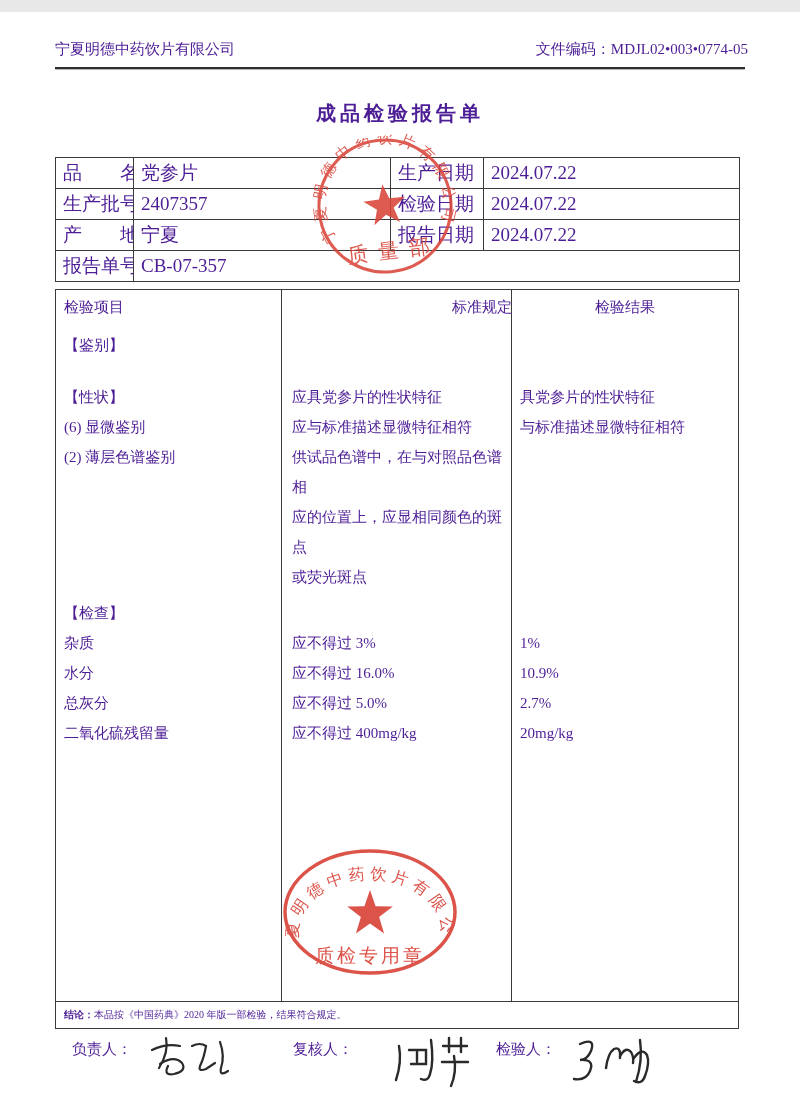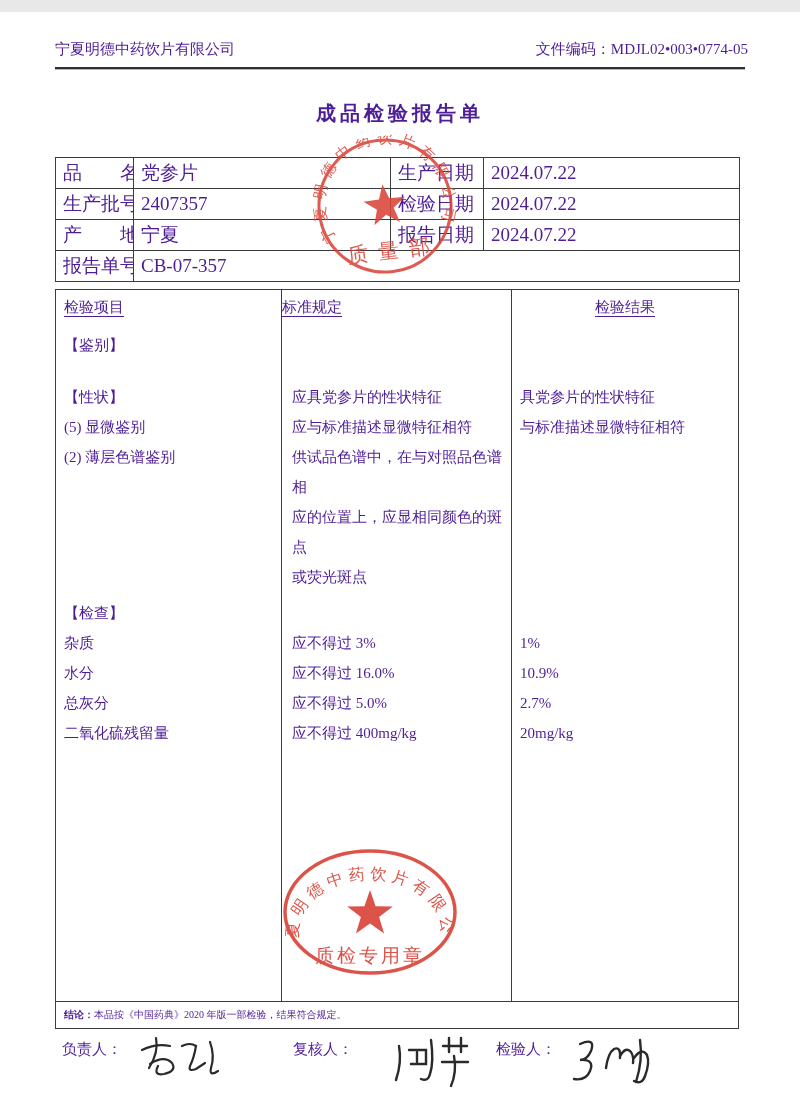--- a/index.html
+++ b/index.html
@@ -24,42 +24,42 @@
   .info-table td { border:1px solid #3b3b3b; height:30px; font-size:19px; padding:0 2px 0 7px; overflow:hidden; white-space:nowrap; }
   
   .main {
     position:absolute; left:55px; top:277px; width:682px; height:738px;
     border:1px solid #3b3b3b; display:flex; flex-direction:column; font-size:15px;
   }
   .vline { position:absolute; top:0; width:1px; height:711px; background:#3b3b3b; }
   .v1 { left:225px; } .v2 { left:455px; }
   .mt-header { height:40px; box-sizing:border-box; padding-top:8px; display:flex; }
   .hc1 { width:226px; padding-left:8px; box-sizing:border-box; }
-  .hc2 { width:230px; text-align:left; }
+  .hc2 { width:230px; text-align:right; }
   .hc3 { flex:1; text-align:center; }
-  .u { text-decoration:underline; text-underline-offset:4px; }
+  .u { text-underline-offset:4px; }
   .mrow { display:flex; line-height:30px; }
   .c1 { width:226px; padding-left:8px;  box-sizing:border-box; }
   .c2 { width:230px; padding-left:10px; box-sizing:border-box; white-space:pre-line; }
   .c3 { flex:1;      padding-left:8px;  box-sizing:border-box; }
   .mt22 { margin-top:22px; } .mt6 { margin-top:6px; } .mt10 { margin-top:10px; }
   .filler { flex:1; }
   .conclusion {
     border-top:1px solid #3b3b3b; height:26px; line-height:26px;
     padding-left:8px; font-size:10px;
   }
   .b { font-weight:bold; }
   
   .stamp-top    { position:absolute; left:312px; top:124px; width:146px; height:140px; transform:rotate(-7deg); opacity:.88; }
   .stamp-bottom { position:absolute; left:281px; top:836px; width:178px; height:132px; opacity:.92; }
   .stamp-top svg, .stamp-bottom svg { display:block; }
   
   .sign-row { position:absolute; left:0; top:1026px; width:100%; height:64px; font-size:15px; }
   .sg { position:absolute; top:0; display:flex; align-items:flex-start; }
-  .sg1 { left:62px; } .sg2 { left:293px;gap:24px; } .sg3 { left:496px; }
+  .sg1 { left:72px; } .sg2 { left:293px;gap:24px; } .sg3 { left:496px; }
   .sg .lbl { line-height:22px; white-space:nowrap; }
   .sig { margin-left:12px; margin-top:-4px; }
 </style>
 </head>
 <body>
 
 <div class="page">
 
   <div class="doc-header">
     <span>宁夏明德中药饮片有限公司</span>
@@ -118,21 +118,21 @@
       <div class="c1">【鉴别】</div>
       <div class="c2"></div>
       <div class="c3"></div>
     </div>
     <div class="mrow mt22">
       <div class="c1">【性状】</div>
       <div class="c2">应具党参片的性状特征</div>
       <div class="c3">具党参片的性状特征</div>
     </div>
     <div class="mrow">
-      <div class="c1">(5) 显微鉴别</div>
+      <div class="c1">(6) 显微鉴别</div>
       <div class="c2">应与标准描述显微特征相符</div>
       <div class="c3">与标准描述显微特征相符</div>
     </div>
     <div class="mrow" style="min-height:90px">
       <div class="c1">(2) 薄层色谱鉴别</div>
       <div class="c2">供试品色谱中，在与对照品色谱相
 应的位置上，应显相同颜色的斑点
 或荧光斑点</div>
     </div>
     <div class="mrow mt6">

